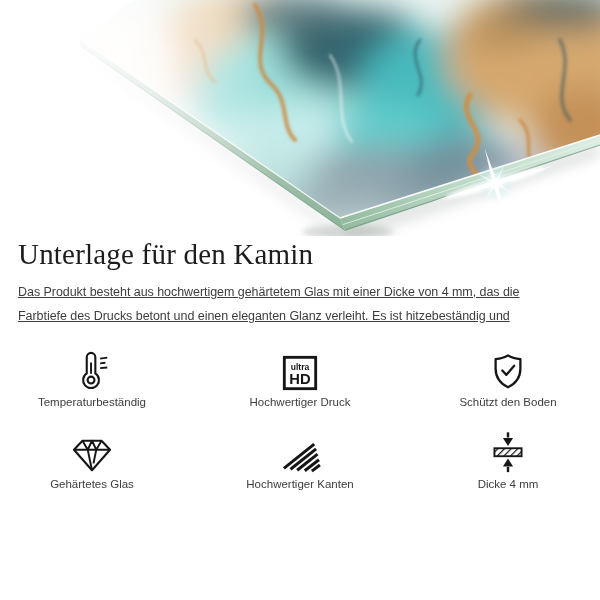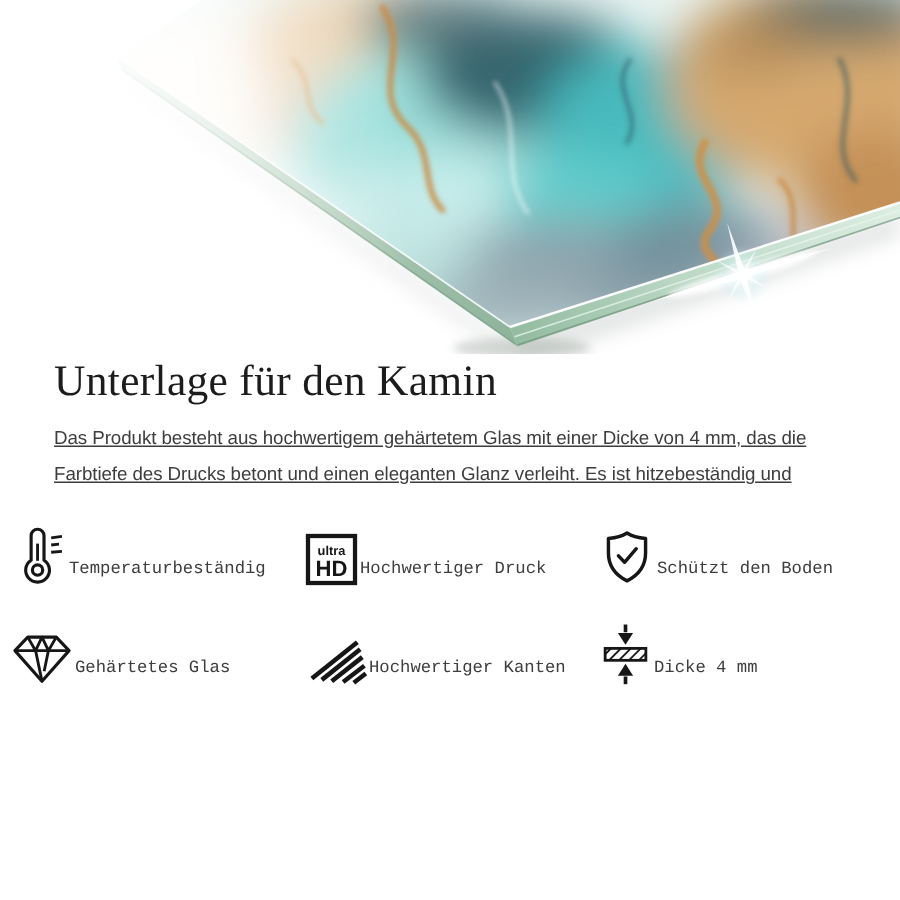--- a/index.html
+++ b/index.html
@@ -3,42 +3,42 @@
 <meta charset="utf-8">
 <style>
   html,body{margin:0;padding:0;}
   body{
     width:600px;height:600px;background:#ffffff;
     font-family:"Liberation Sans", sans-serif;
     overflow:hidden;position:relative;
   }
   .hero{width:600px;height:236px;position:relative;}
   .hero svg{display:block;}
-  .content{padding:0 36px;}
+  .content{padding:0 18px;}
   .title{
     font-family:"Liberation Serif", serif;
     font-weight:400;
     font-size:29px;line-height:37px;
     color:#1c1c1c;margin:0;letter-spacing:.2px;
   }
   .title div{white-space:nowrap;}
   .desc{
     margin-top:7px;font-size:12.5px;line-height:24px;color:#3d3d3d;
     letter-spacing:-.05px;
   }
   .desc div{white-space:nowrap;text-decoration:underline;}
   .features{
     margin:18px -30px 0;
     display:grid;grid-template-columns:repeat(3,1fr);
     row-gap:20px;
   }
-  .feature{display:flex;flex-direction:row;align-items:center;}
+  .feature{display:flex;flex-direction:column;align-items:center;}
   .ficon{height:46px;display:flex;align-items:flex-end;justify-content:center;}
   .ficon svg{display:block;}
-  .flabel{margin-top:20px;font-size:11.5px;color:#3d3d3d;text-align:right;font-family:Liberation Mono, monospace;}
+  .flabel{margin-top:4px;font-size:11.5px;color:#3d3d3d;text-align:right;}
   .icon-stroke{fill:none;stroke:#161616;}
   .hd-text{font-family:"Liberation Sans",sans-serif;font-weight:bold;fill:#161616;}
 </style>
 </head>
 <body>
 
 <div class="hero">
   <svg width="600" height="236" viewBox="0 0 600 236">
     <defs>
       <clipPath id="clipSurface">

